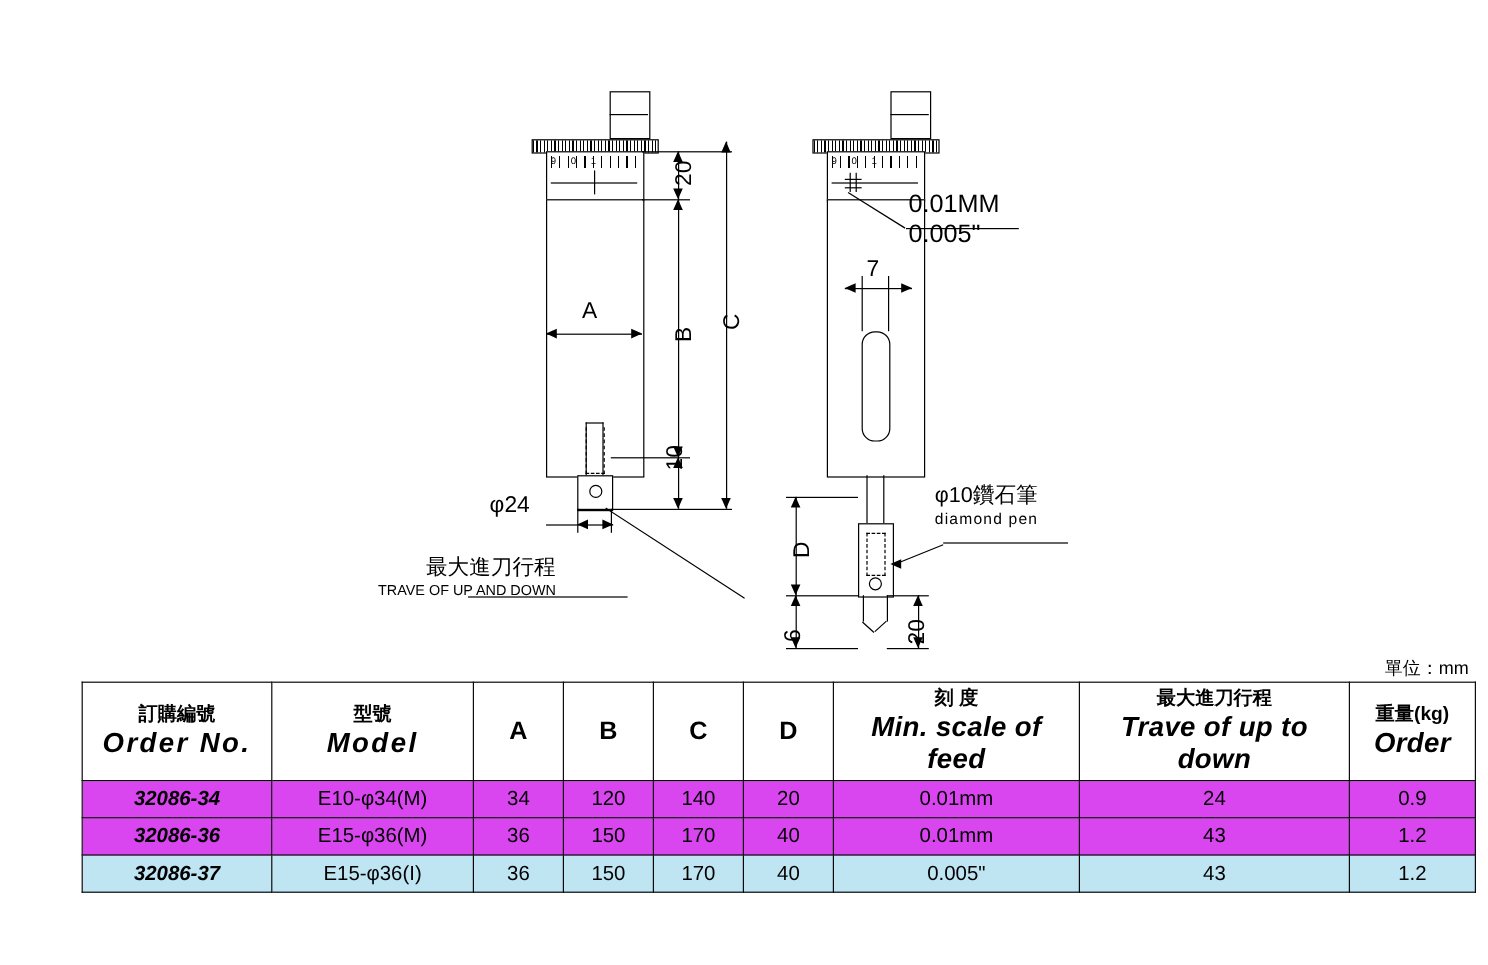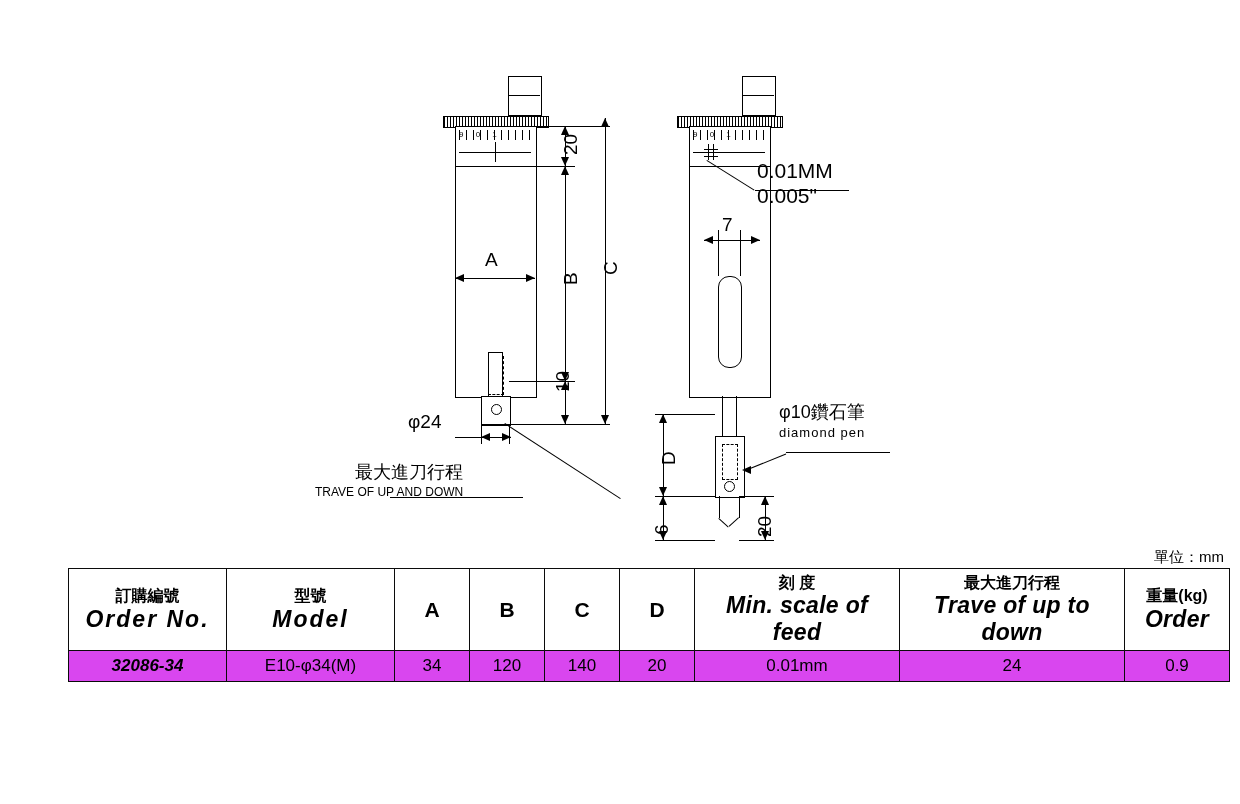--- a/index.html
+++ b/index.html
@@ -227,16 +227,38 @@
         <td class="ordcol">32086-34</td>
         <td>E10-φ34(M)</td>
         <td>34</td>
         <td>120</td>
         <td>140</td>
         <td>20</td>
         <td>0.01mm</td>
         <td>24</td>
         <td>0.9</td>
       </tr>
+      <tr class="row-a">
+        <td class="ordcol">32086-36</td>
+        <td>E15-φ36(M)</td>
+        <td>36</td>
+        <td>150</td>
+        <td>170</td>
+        <td>40</td>
+        <td>0.01mm</td>
+        <td>43</td>
+        <td>1.2</td>
+      </tr>
+      <tr class="row-b">
+        <td class="ordcol">32086-37</td>
+        <td>E15-φ36(I)</td>
+        <td>36</td>
+        <td>150</td>
+        <td>170</td>
+        <td>40</td>
+        <td>0.005"</td>
+        <td>43</td>
+        <td>1.2</td>
+      </tr>
     </tbody>
   </table>
 
 </div>
 
 </body></html>

